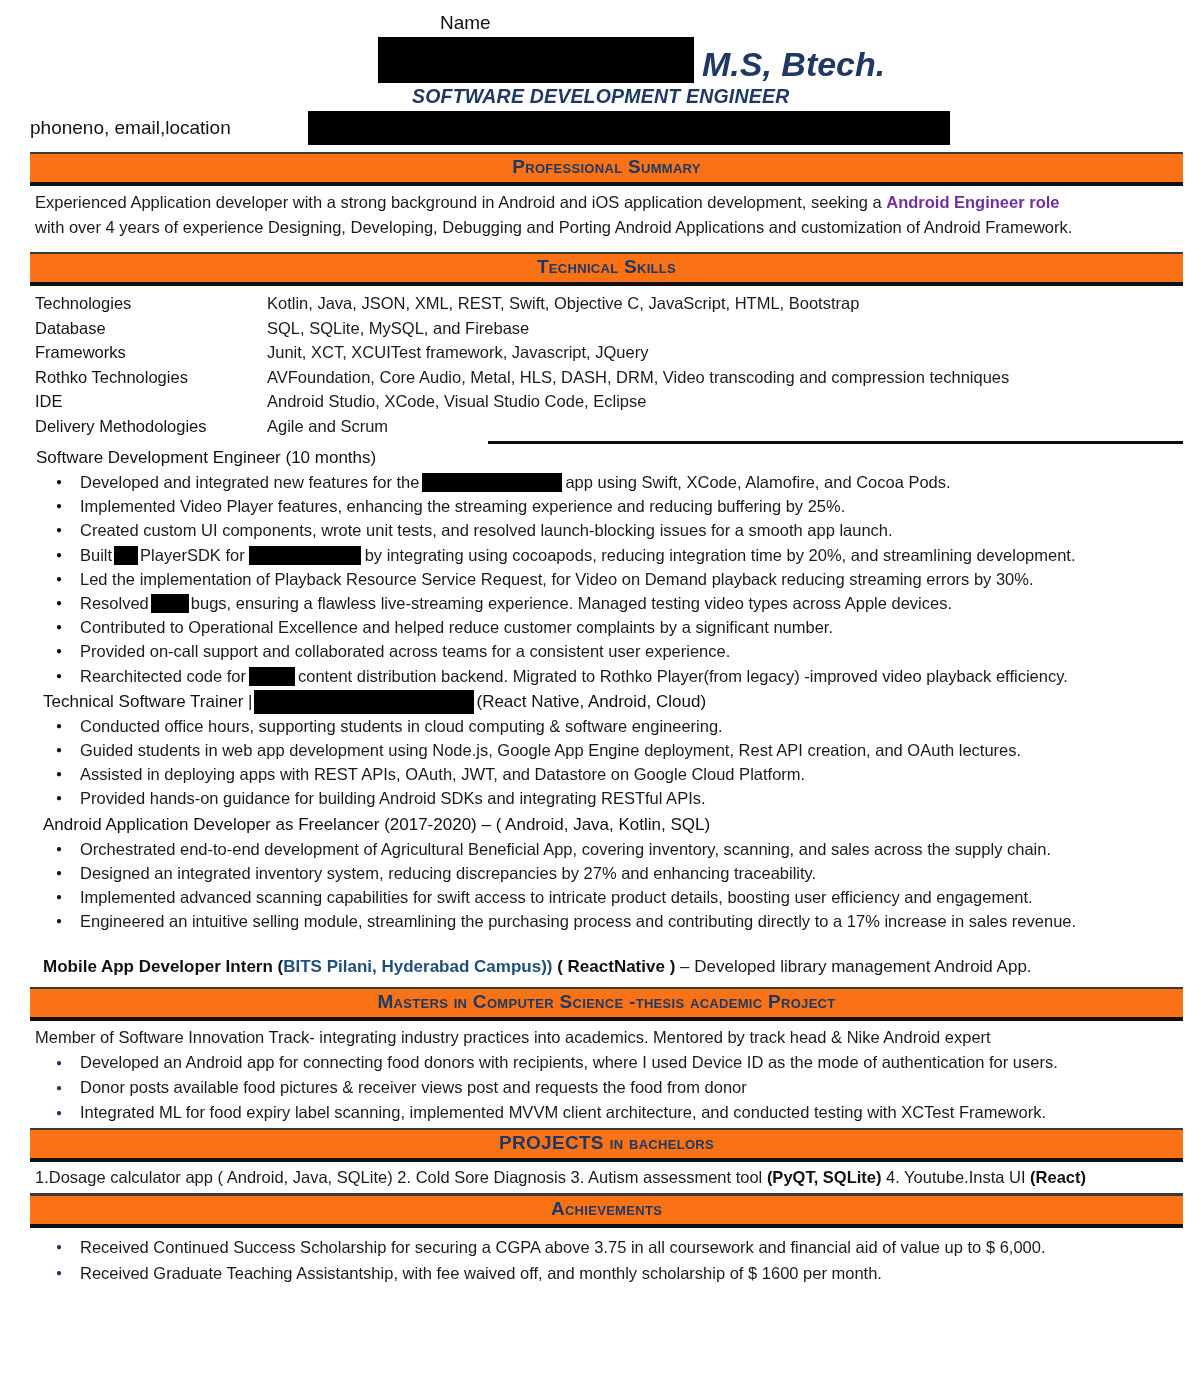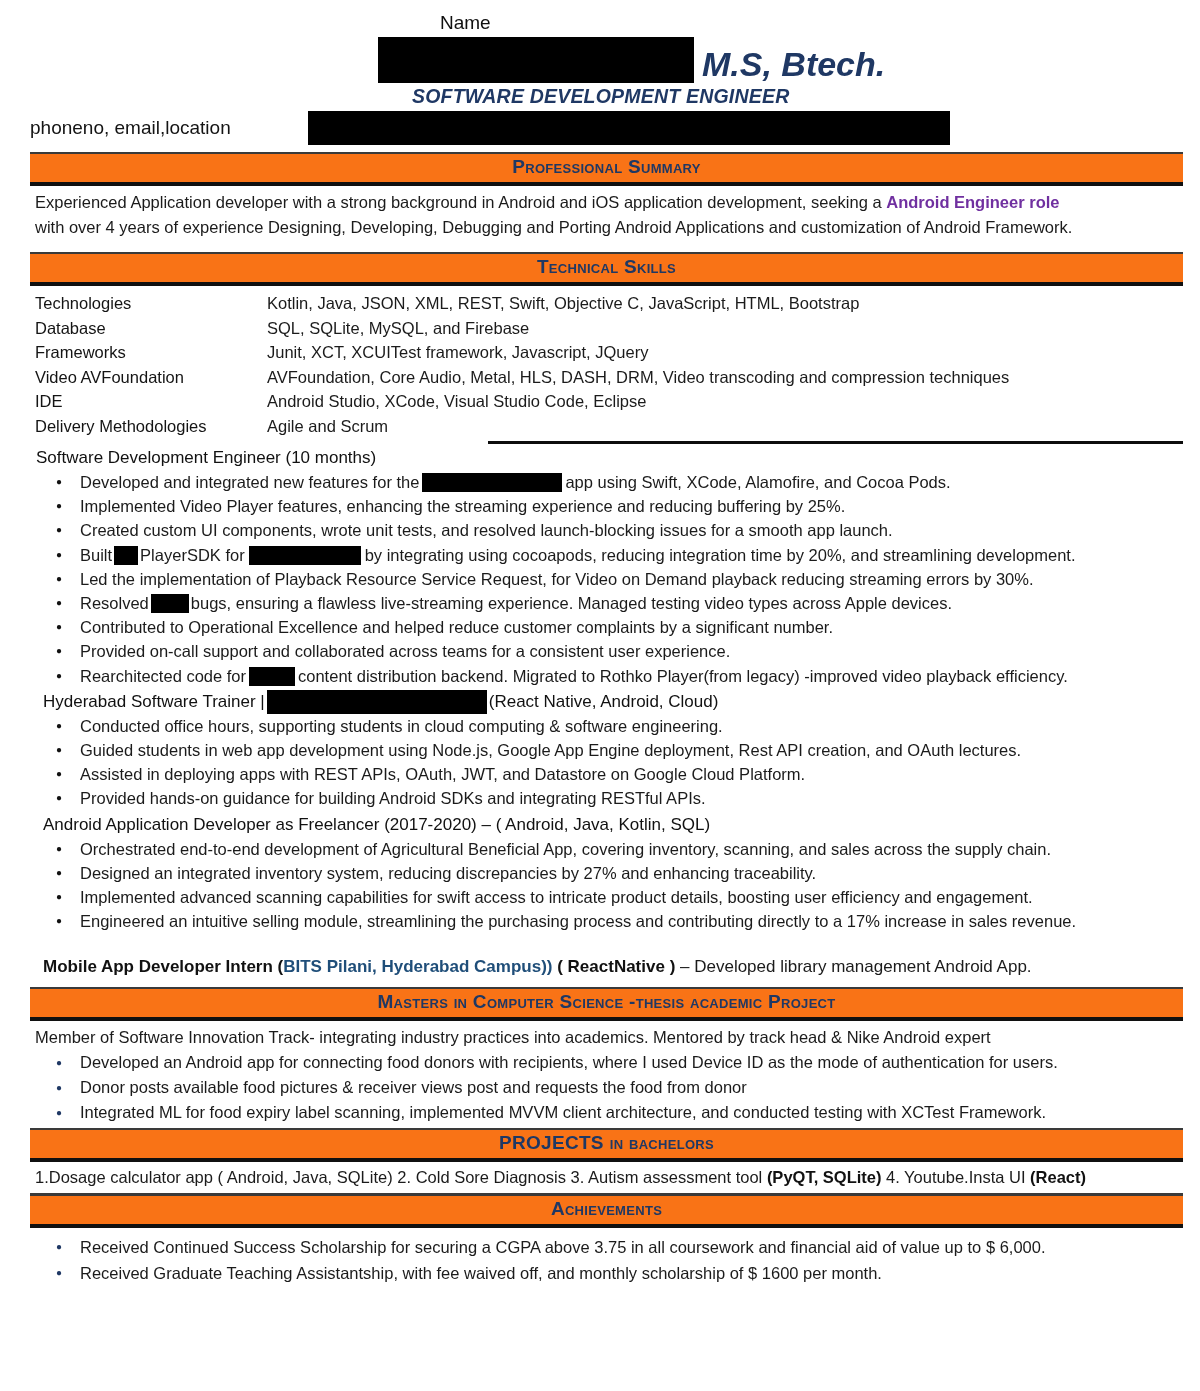--- a/index.html
+++ b/index.html
@@ -126,21 +126,21 @@
         </tr>
     <tr>
           <td class="sk-label">Database</td>
           <td>SQL, SQLite, MySQL, and Firebase</td>
         </tr>
     <tr>
           <td class="sk-label">Frameworks</td>
           <td>Junit, XCT, XCUITest framework, Javascript, JQuery</td>
         </tr>
     <tr>
-          <td class="sk-label">Video AVFoundation</td>
+          <td class="sk-label">Rothko Technologies</td>
           <td>AVFoundation, Core Audio, Metal, HLS, DASH, DRM, Video transcoding and compression techniques</td>
         </tr>
     <tr>
           <td class="sk-label">IDE</td>
           <td>Android Studio, XCode, Visual Studio Code, Eclipse</td>
         </tr>
     <tr>
           <td class="sk-label">Delivery Methodologies</td>
           <td>Agile and Scrum</td>
         </tr>
@@ -155,21 +155,21 @@
     <li>Implemented Video Player features, enhancing the streaming experience and reducing buffering by 25%.</li>
     <li>Created custom UI components, wrote unit tests, and resolved launch-blocking issues for a smooth app launch.</li>
     <li><span>Built</span><span class="redact r-small"></span><span>PlayerSDK for</span><span class="redact r-mid"></span><span>by integrating using cocoapods, reducing integration time by 20%, and streamlining development.</span></li>
     <li>Led the implementation of Playback Resource Service Request, for Video on Demand playback reducing streaming errors by 30%.</li>
     <li><span>Resolved</span><span class="redact r-bugs"></span><span>bugs, ensuring a flawless live-streaming experience. Managed testing video types across Apple devices.</span></li>
     <li>Contributed to Operational Excellence and helped reduce customer complaints by a significant number.</li>
     <li>Provided on-call support and collaborated across teams for a consistent user experience.</li>
     <li><span>Rearchitected code for</span><span class="redact r-cdn"></span><span>content distribution backend. Migrated to Rothko Player(from legacy) -improved video playback efficiency.</span></li>
   </ul>
 
-  <div class="job-title jt-indent"><span>Hyderabad Software Trainer  |</span><span class="redact r-univ"></span><span>(React Native, Android, Cloud)</span></div>
+  <div class="job-title jt-indent"><span>Technical Software Trainer  |</span><span class="redact r-univ"></span><span>(React Native, Android, Cloud)</span></div>
   <ul class="bullets">
     <li>Conducted office hours, supporting students in cloud computing &amp; software engineering.</li>
     <li>Guided students in web app development using Node.js, Google App Engine deployment, Rest API creation, and OAuth lectures.</li>
     <li>Assisted in deploying apps with REST APIs, OAuth, JWT, and Datastore on Google Cloud Platform.</li>
     <li>Provided hands-on guidance for building Android SDKs and integrating RESTful APIs.</li>
   </ul>
 
   <div class="job-title jt-indent">Android Application Developer as Freelancer (2017-2020) – ( Android, Java, Kotlin, SQL)</div>
   <ul class="bullets">
     <li>Orchestrated end-to-end development of Agricultural Beneficial App, covering inventory, scanning, and sales across the supply chain.</li>

